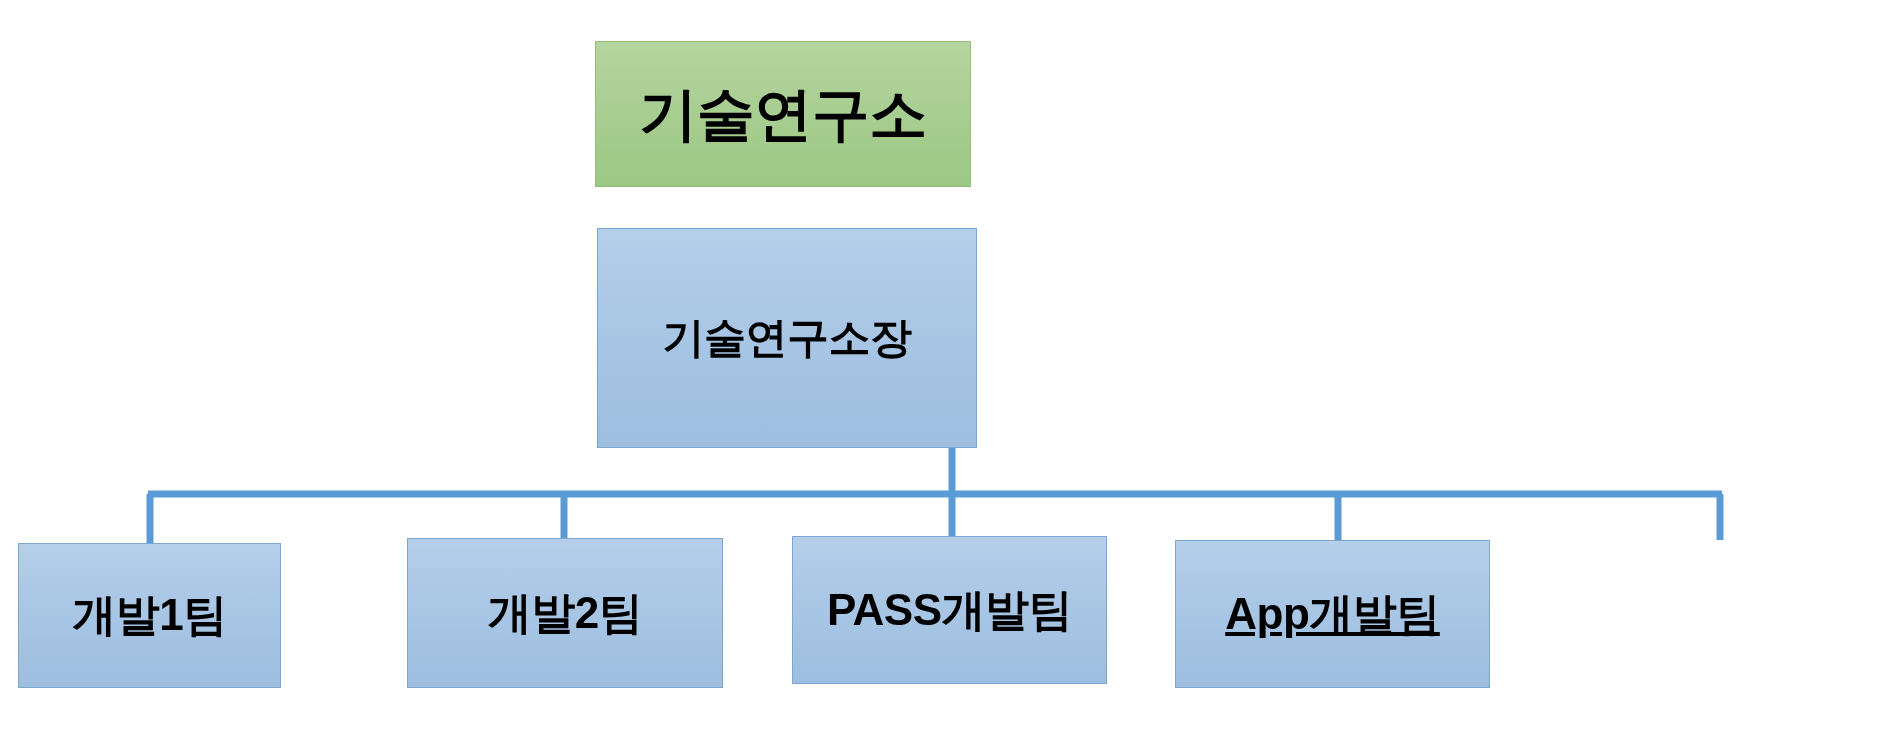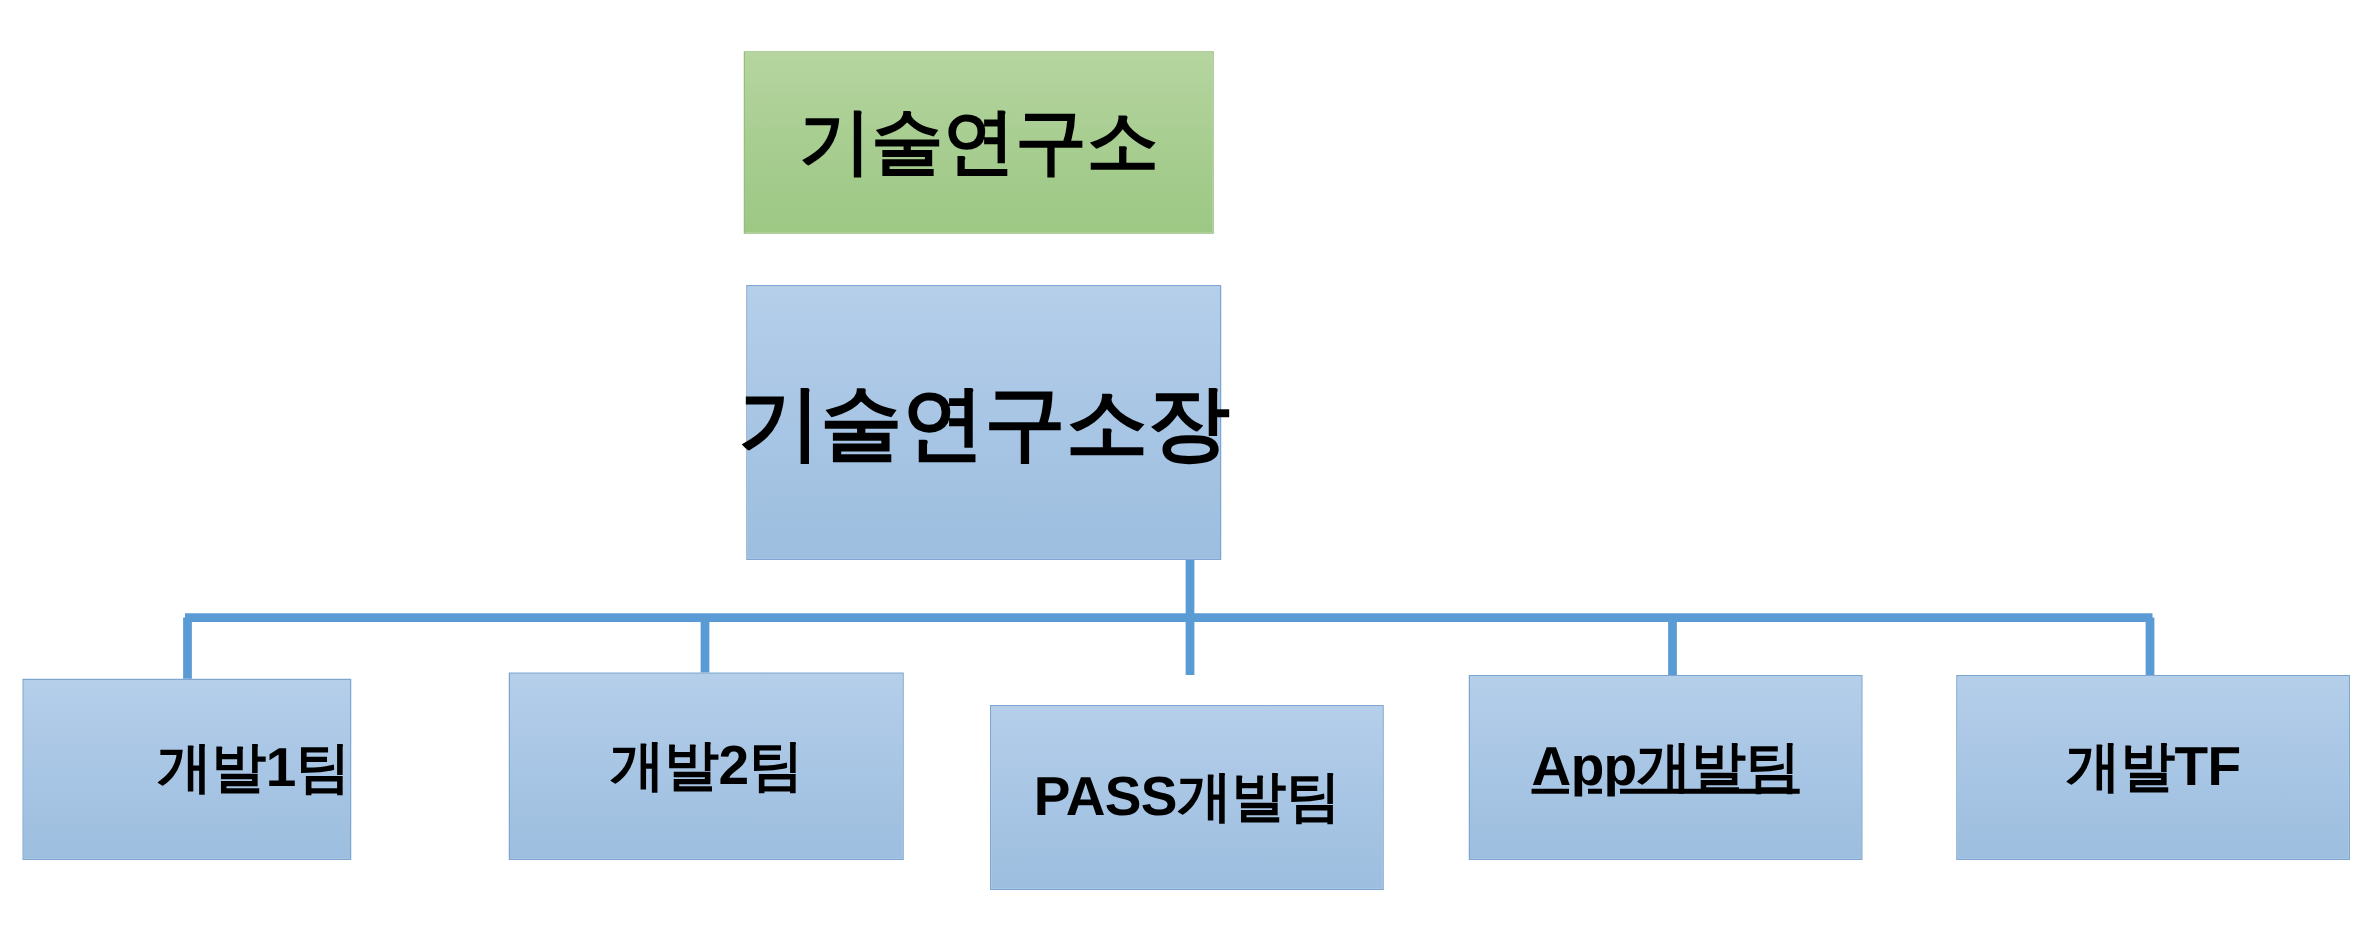--- a/index.html
+++ b/index.html
@@ -46,21 +46,21 @@
   .node.root {
     background: linear-gradient(to bottom, #b6d5a0 0%, #a9ce92 45%, #9cc884 100%);
     border: 1px solid #93bf7b;
     font-size: 58px;
   }
   .node.blue {
     background: linear-gradient(to bottom, #b5cfea 0%, #a9c6e5 45%, #9dbedf 100%);
     border: 1px solid #7da7d0;
   }
   .node.manager {
-    font-size: 66px;
+    font-size: 42px;
   }
   .node.leaf {
     font-size: 44px;
   }
   .node-label {
     display: block;
   }
 </style>
 </head>
 <body>
@@ -87,33 +87,30 @@
   </svg>
 
   <div class="node root" style="left:595px; top:41px; width:376px; height:146px;">
     <span class="node-label">기술연구소</span>
   </div>
 
   <div class="node blue manager" style="left:597px; top:228px; width:380px; height:220px;">
     <span class="node-label">기술연구소장</span>
   </div>
 
-  <div class="node blue leaf" style="left:18px; top:543px; width:263px; height:145px;justify-content:flex-end;">
+  <div class="node blue leaf" style="left:18px; top:543px; width:263px; height:145px;">
     <span class="node-label">개발1팀</span>
   </div>
 
   <div class="node blue leaf" style="left:407px; top:538px; width:316px; height:150px;">
     <span class="node-label">개발2팀</span>
   </div>
 
-  <div class="node blue leaf" style="left:792px; top:564px; width:315px; height:148px;">
+  <div class="node blue leaf" style="left:792px; top:536px; width:315px; height:148px;">
     <span class="node-label">PASS개발팀</span>
   </div>
 
   <div class="node blue leaf" style="left:1175px; top:540px; width:315px; height:148px;text-decoration:underline;">
     <span class="node-label">App개발팀</span>
   </div>
 
-  <div class="node blue leaf" style="left:1565px; top:540px; width:315px; height:148px;">
-    <span class="node-label">개발TF</span>
-  </div>
 
 </div>
 
 </body></html>

